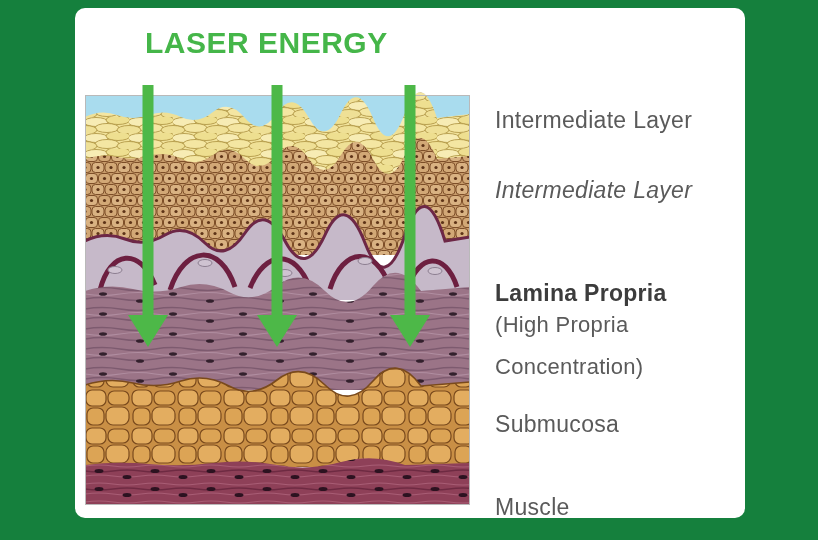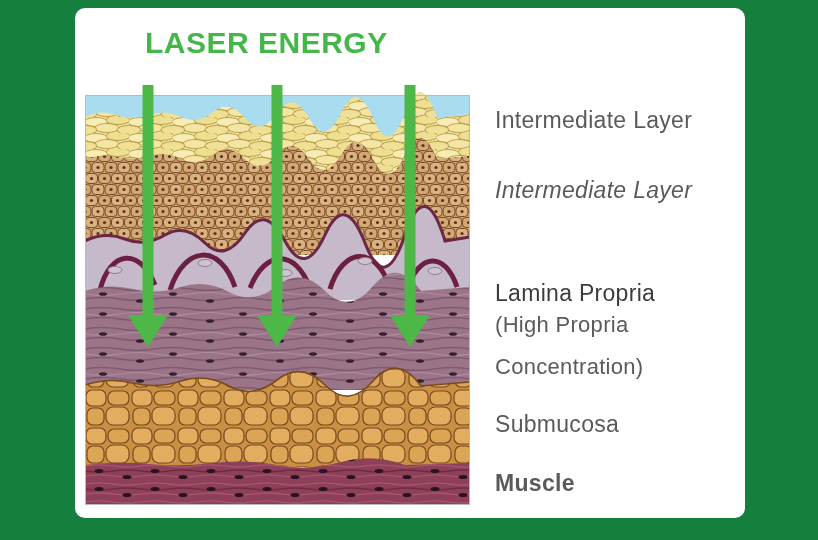--- a/index.html
+++ b/index.html
@@ -45,29 +45,29 @@
   }
   .labels { position: absolute; inset: 0; pointer-events: none; }
   .lbl {
     position: absolute;
     left: 420px;
     font-size: 23px;
     color: #5a5a5a;
     letter-spacing: 0.3px;
     white-space: nowrap;
   }
-  .lbl.bold { font-weight: 400; color: #3c3c3c; }
+  .lbl.bold { font-weight: 700; color: #3c3c3c; }
   .lbl.sub { font-size: 22px; }
   .lbl-superficial { top: 99px; }
   .lbl-intermediate { top: 169px; font-style: italic; }
   .lbl-lamina { top: 272px; }
   .lbl-lamina-sub1 { top: 304px; }
   .lbl-lamina-sub2 { top: 346px; }
   .lbl-submucosa { top: 403px; text-align: center; }
-  .lbl-muscle { top: 462px; font-weight: bold; }
+  .lbl-muscle { top: 486px; }
 </style>
 </head>
 <body>
 
 <div class="stage">
   <div class="card">
 
     <h1 class="title">LASER ENERGY</h1>
 
     <svg class="tissue" viewBox="0 0 385 420" xmlns="http://www.w3.org/2000/svg">

